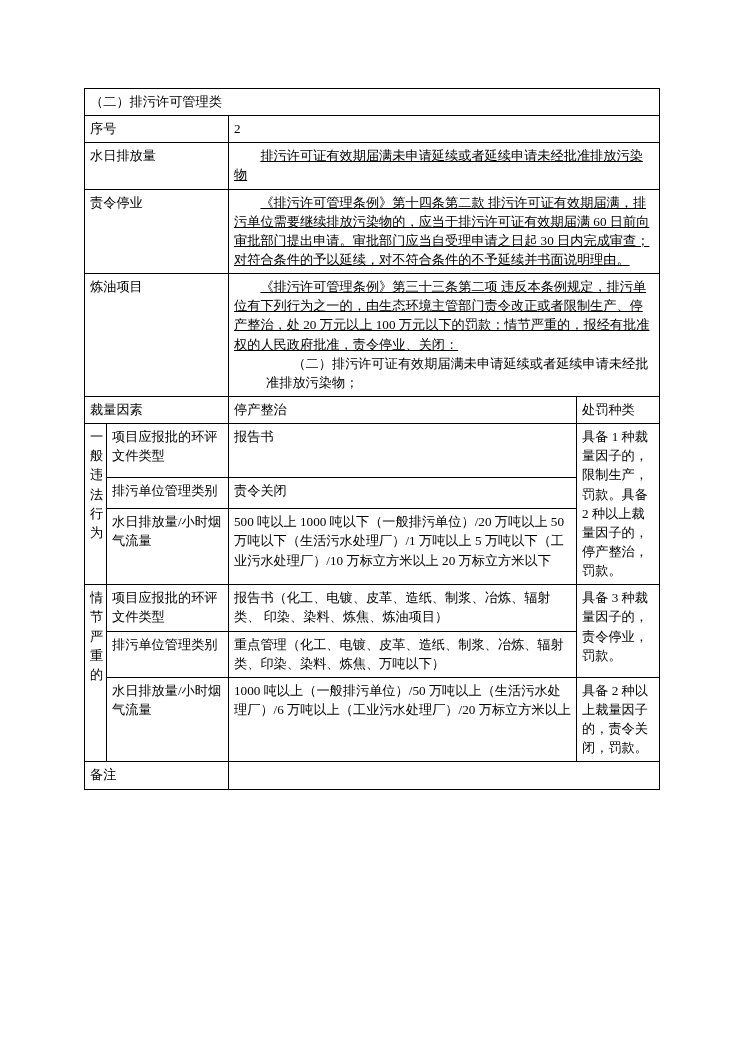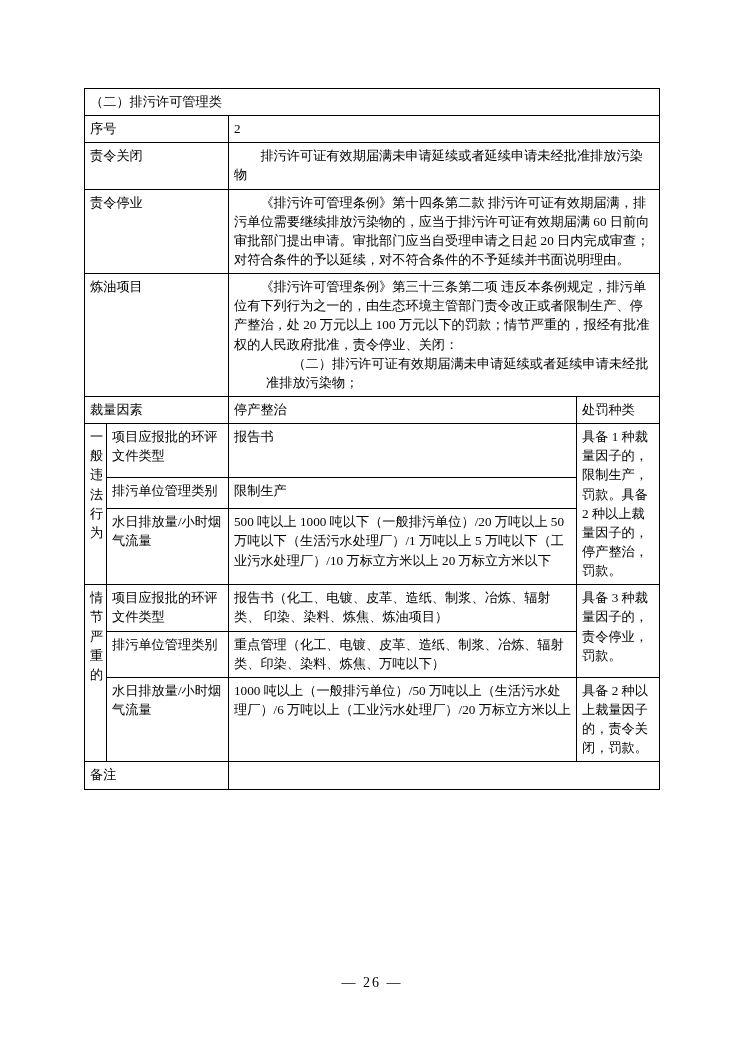--- a/index.html
+++ b/index.html
@@ -50,20 +50,21 @@
     padding-left: 2px;
     padding-right: 2px;
     line-height: 1.35;
     font-size: 13.2px;
   }
   .vert-cell span {
     display: block;
   }
   .indent {
     text-indent: 2em;
+    text-decoration: underline;
   }
   .indent2 {
     text-indent: 2em;
     margin-left: 32px;
   }
   .page-number {
     position: absolute;
     left: 0;
     top: 975px;
     width: 744px;
@@ -87,26 +88,26 @@
     </colgroup>
     <tbody>
       <tr>
         <td colspan="4" class="cat-title">（二）排污许可管理类</td>
       </tr>
       <tr>
         <td colspan="2" class="cell-head">序号</td>
         <td colspan="2">2</td>
       </tr>
       <tr>
-        <td colspan="2" class="cell-head">责令关闭</td>
+        <td colspan="2" class="cell-head">水日排放量</td>
         <td colspan="2" class="indent">排污许可证有效期届满未申请延续或者延续申请未经批准排放污染物</td>
       </tr>
       <tr>
         <td colspan="2" class="cell-head">责令停业</td>
-        <td colspan="2" class="indent">《排污许可管理条例》第十四条第二款 排污许可证有效期届满，排污单位需要继续排放污染物的，应当于排污许可证有效期届满 60 日前向审批部门提出申请。审批部门应当自受理申请之日起 20 日内完成审查；对符合条件的予以延续，对不符合条件的不予延续并书面说明理由。</td>
+        <td colspan="2" class="indent">《排污许可管理条例》第十四条第二款 排污许可证有效期届满，排污单位需要继续排放污染物的，应当于排污许可证有效期届满 60 日前向审批部门提出申请。审批部门应当自受理申请之日起 30 日内完成审查；对符合条件的予以延续，对不符合条件的不予延续并书面说明理由。</td>
       </tr>
       <tr>
         <td colspan="2" class="cell-head">炼油项目</td>
         <td colspan="2">
           <div class="indent">《排污许可管理条例》第三十三条第二项 违反本条例规定，排污单位有下列行为之一的，由生态环境主管部门责令改正或者限制生产、停产整治，处 20 万元以上 100 万元以下的罚款；情节严重的，报经有批准权的人民政府批准，责令停业、关闭：</div>
           <div class="indent2">（二）排污许可证有效期届满未申请延续或者延续申请未经批准排放污染物；</div>
         </td>
       </tr>
       <tr>
         <td colspan="2" class="cell-head">裁量因素</td>
@@ -122,21 +123,21 @@
           <span>法</span>
           <span>行</span>
           <span>为</span>
         </td>
         <td>项目应报批的环评文件类型</td>
         <td>报告书</td>
         <td rowspan="3">具备 1 种裁量因子的，限制生产，罚款。具备 2 种以上裁量因子的，停产整治，罚款。</td>
       </tr>
       <tr>
         <td>排污单位管理类别</td>
-        <td>限制生产</td>
+        <td>责令关闭</td>
       </tr>
       <tr>
         <td>水日排放量/小时烟气流量</td>
         <td>500 吨以上 1000 吨以下（一般排污单位）/20 万吨以上 50 万吨以下（生活污水处理厂）/1 万吨以上 5 万吨以下（工业污水处理厂）/10 万标立方米以上 20 万标立方米以下</td>
       </tr>
 
       <tr>
         <td rowspan="3" class="vert-cell">
           <span>情</span>
           <span>节</span>
@@ -158,15 +159,14 @@
         <td>具备 2 种以上裁量因子的，责令关闭，罚款。</td>
       </tr>
 
       <tr>
         <td colspan="2" class="cell-head">备注</td>
         <td colspan="2">&nbsp;</td>
       </tr>
     </tbody>
   </table>
 
-  <div class="page-number">— 26 —</div>
 
 </div>
 
 </body></html>

